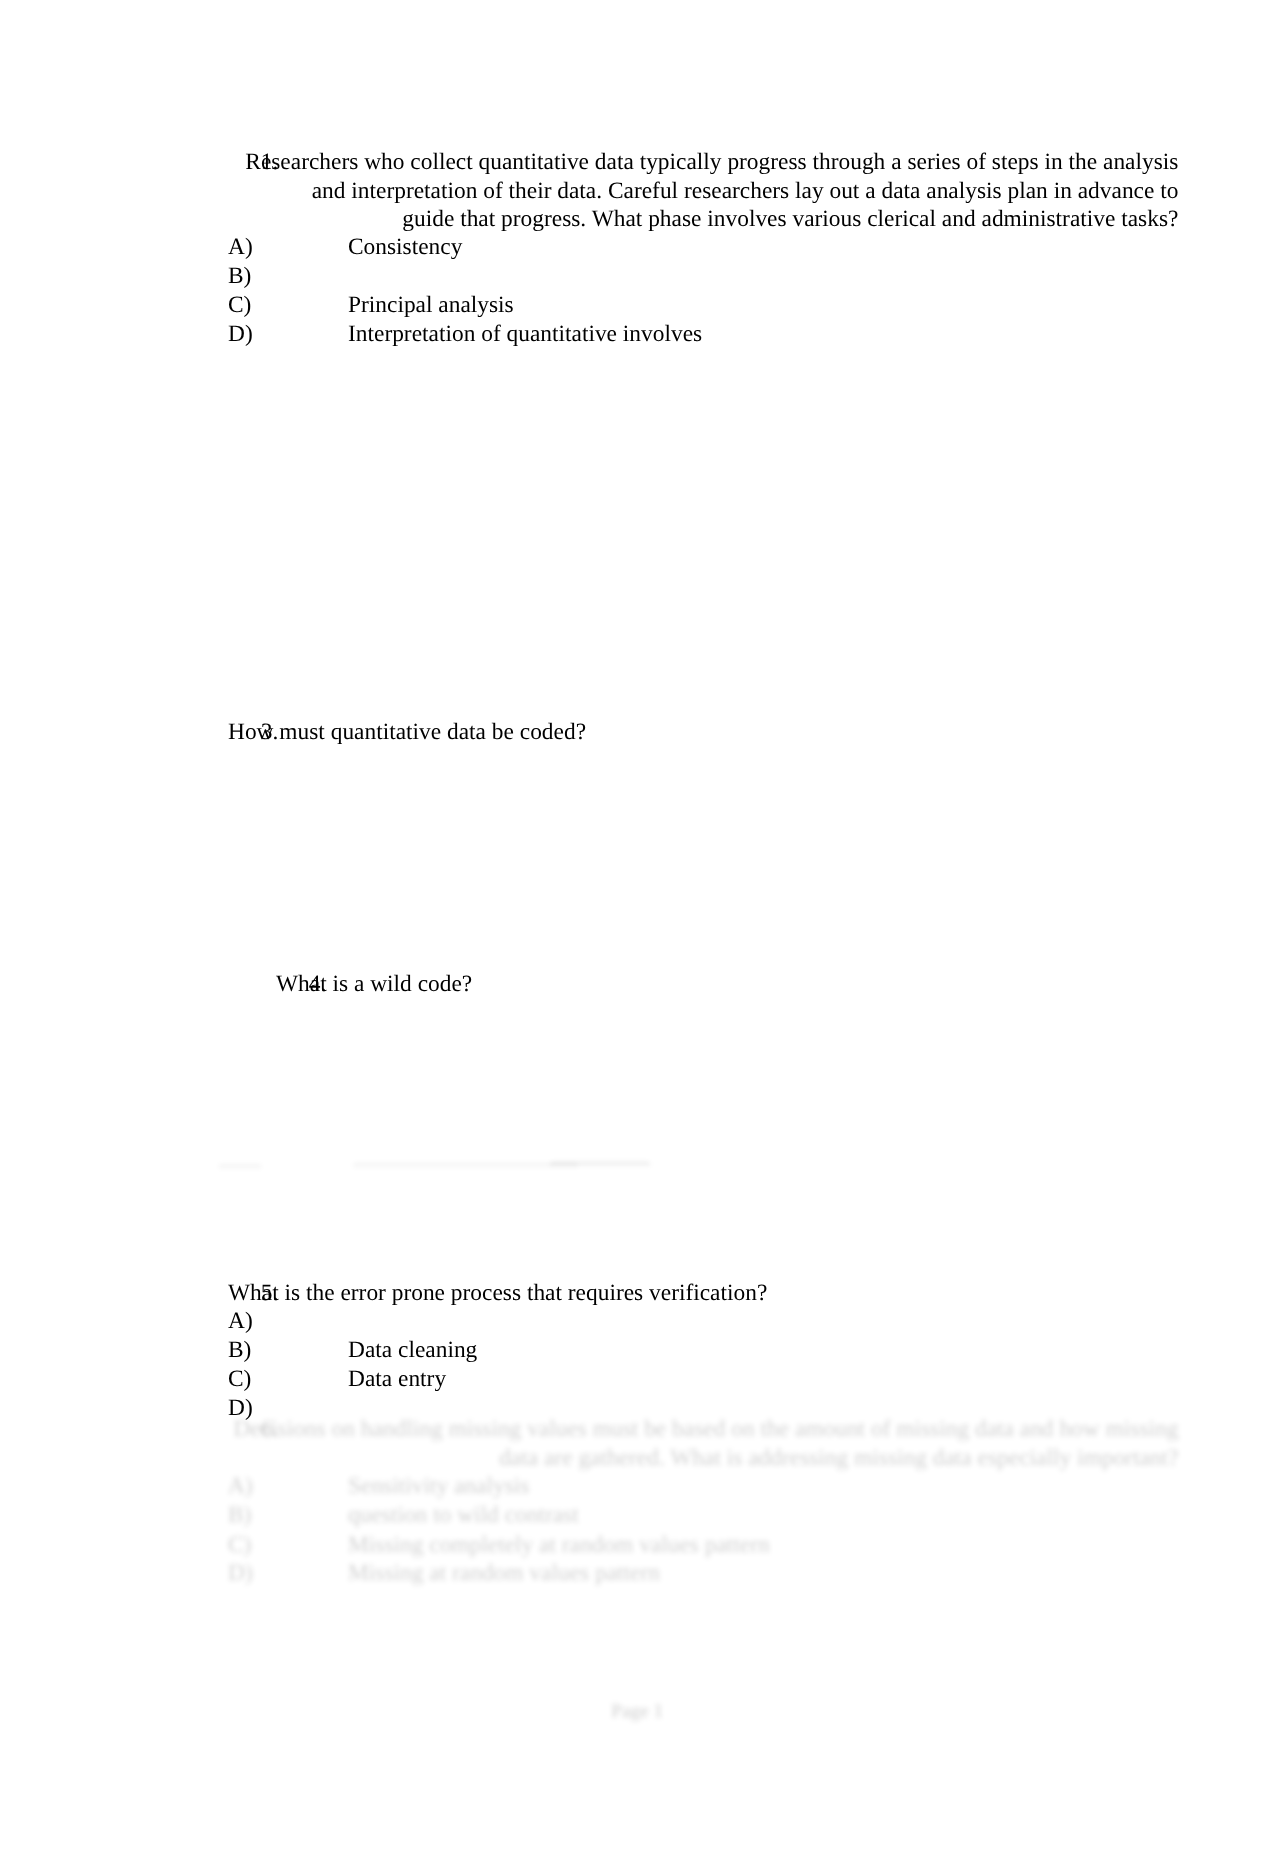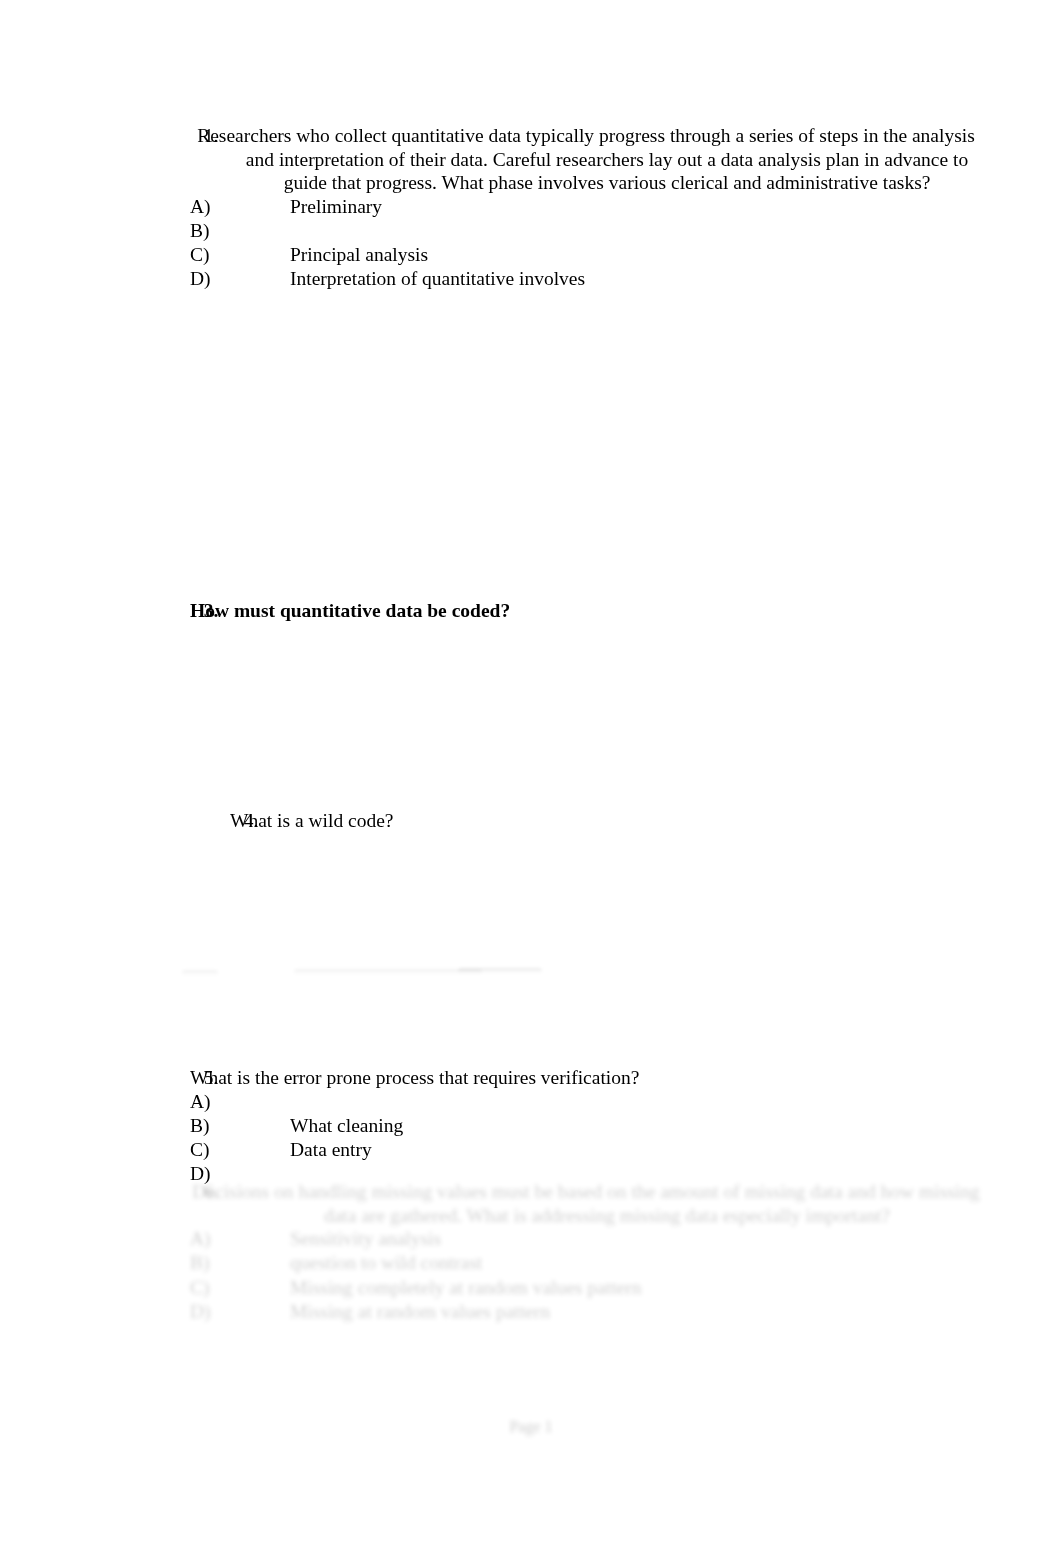--- a/index.html
+++ b/index.html
@@ -30,21 +30,21 @@
   }
 
   .question-stem {
     display: flex;
     align-items: flex-start;
     font-size: 19.5px;
     line-height: 23.6px;
     padding-left: 42px;
     text-indent: -42px;
     margin: 0;
-    text-align: center;
+    text-align: right;
   }
   .q-num {
     white-space: pre;
   }
   .q-text {
     white-space: normal;
   }
 
   
   .options {
@@ -126,38 +126,38 @@
 <div class="page">
 
   <div class="question-block" style="top:124px;">
     <p class="question-stem">
         <span class="q-num">1.</span>
         <span class="q-text">Researchers who collect quantitative data typically progress through a series of steps in the analysis and interpretation of their data. Careful researchers lay out a data analysis plan in advance to guide that progress. What phase involves various clerical and administrative tasks?</span>
       </p>
     <ul class="options">
       <li class="option-row">
         <span class="option-letter">A)</span>
-        <span class="option-text">Preliminary</span>
+        <span class="option-text">Consistency</span>
       </li>
       <li class="option-row">
         <span class="option-letter">B)</span>
       </li>
       <li class="option-row">
         <span class="option-letter">C)</span>
         <span class="option-text">Principal analysis</span>
       </li>
       <li class="option-row">
         <span class="option-letter">D)</span>
         <span class="option-text">Interpretation of quantitative involves</span>
       </li>
     </ul>
   </div>
 
 
-  <div class="question-block" style="top:599px;font-weight:bold;">
+  <div class="question-block" style="top:599px;">
     <p class="question-stem">
         <span class="q-num">3.</span>
         <span class="q-text">How must quantitative data be coded?</span>
       </p>
   </div>
 
   <div class="question-block" style="top:809px;margin-left:40px;">
     <p class="question-stem">
         <span class="q-num">4.</span>
         <span class="q-text">What is a wild code?</span>
@@ -174,21 +174,21 @@
     <p class="question-stem">
         <span class="q-num">5.</span>
         <span class="q-text">What is the error prone process that requires verification?</span>
       </p>
     <ul class="options">
       <li class="option-row">
         <span class="option-letter">A)</span>
       </li>
       <li class="option-row">
         <span class="option-letter">B)</span>
-        <span class="option-text">What cleaning</span>
+        <span class="option-text">Data cleaning</span>
       </li>
       <li class="option-row">
         <span class="option-letter">C)</span>
         <span class="option-text">Data entry</span>
       </li>
       <li class="option-row">
         <span class="option-letter">D)</span>
       </li>
     </ul>
   </div>

